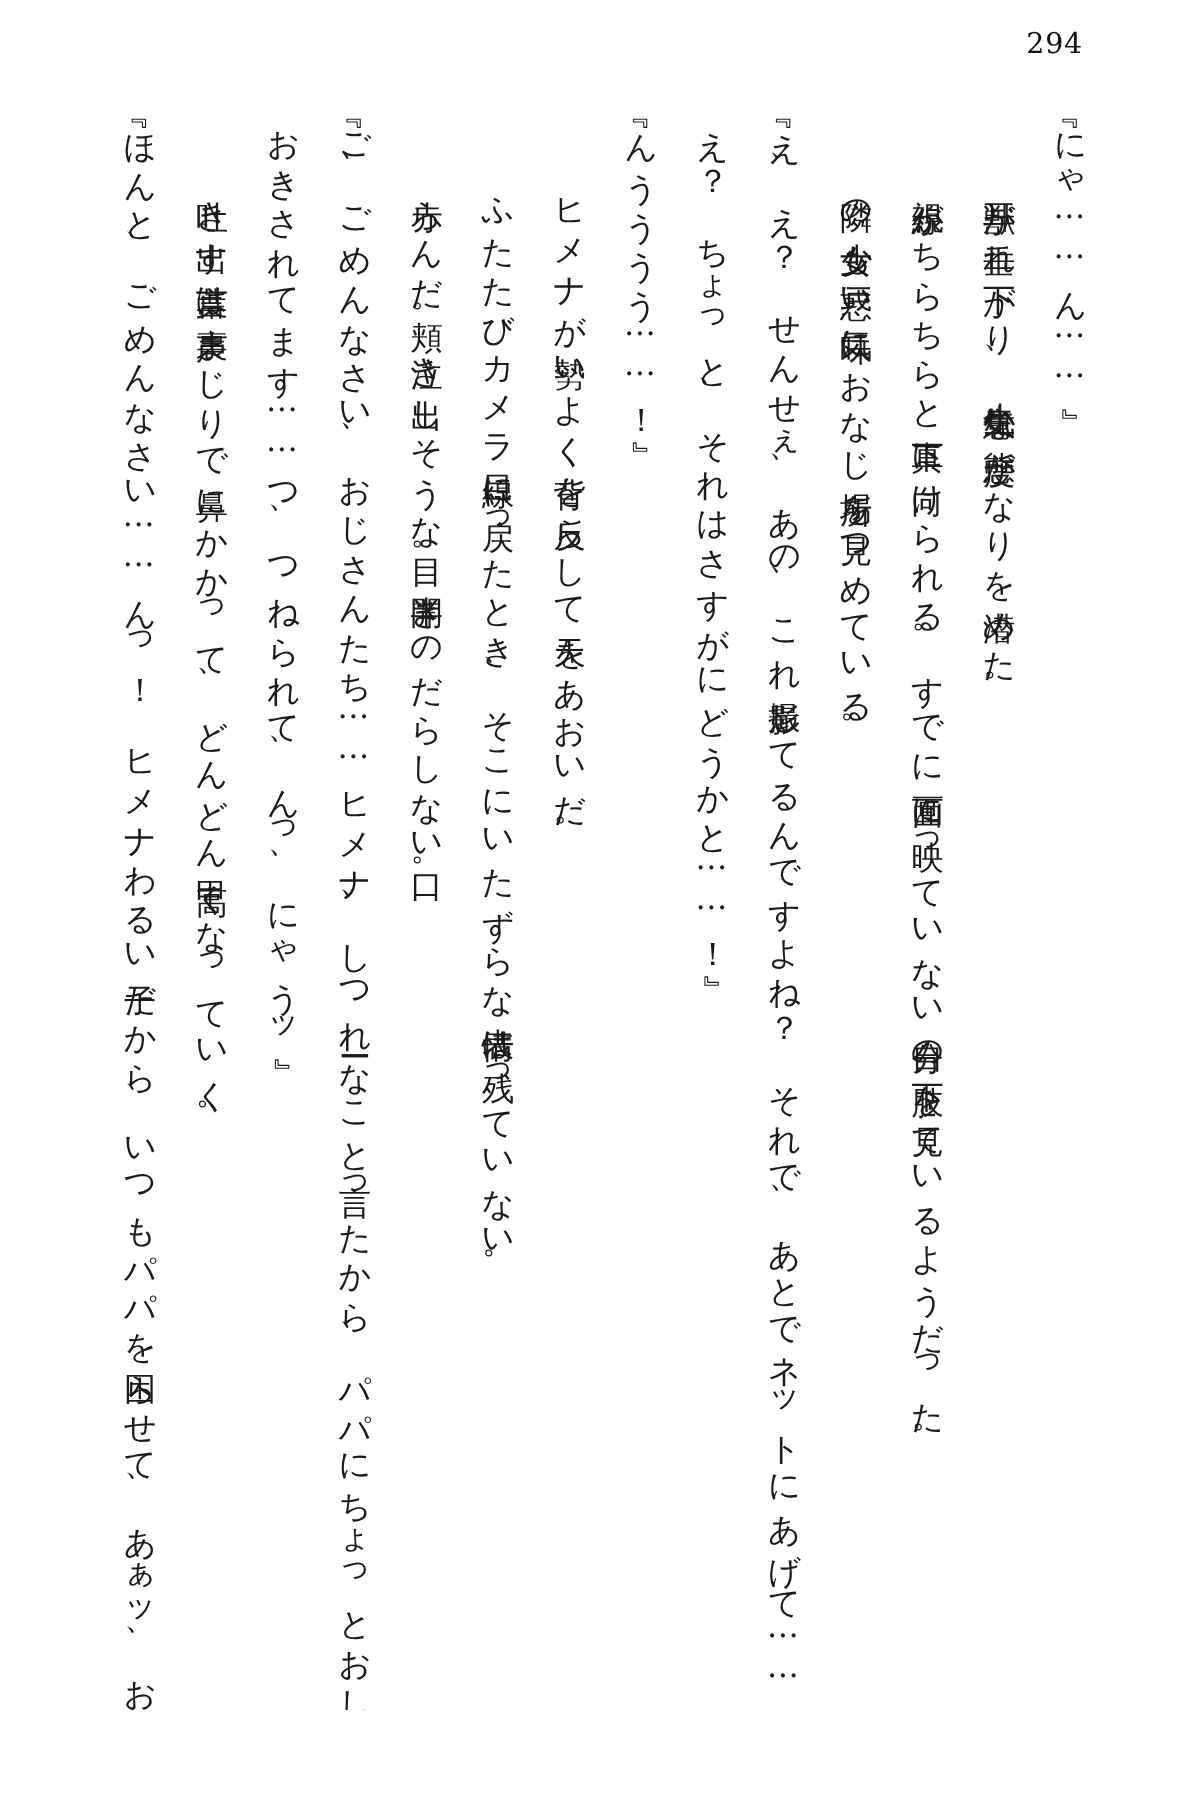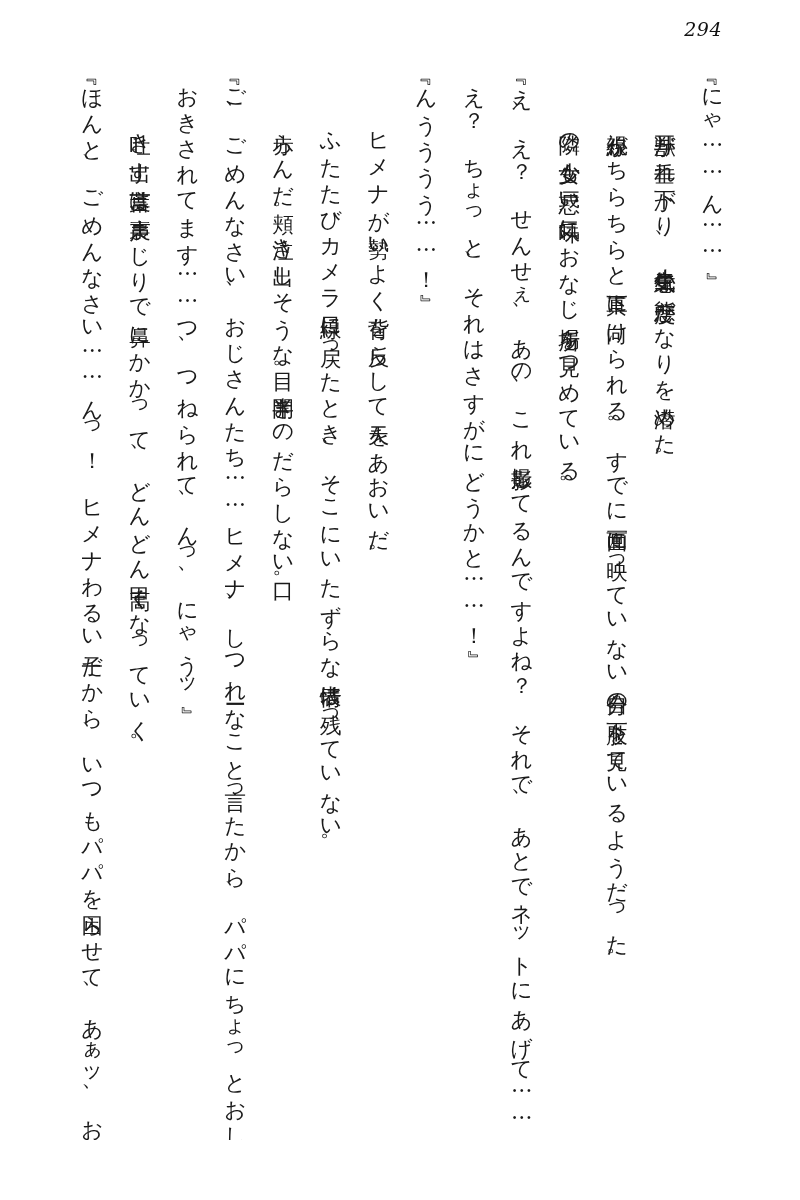--- a/index.html
+++ b/index.html
@@ -22,21 +22,20 @@
     background: #ffffff;
     box-sizing: border-box;
   }
 
   
   .page-number {
     position: absolute;
     top: 18px;
     right: 78px;
     font-family: "DejaVu Serif", "Liberation Serif", serif;
-    font-style: italic;
     font-size: 19px;
     letter-spacing: 0.5px;
     color: #111;
   }
 
   
   .text-body {
     position: absolute;
     top: 72px;
     right: 64px;

